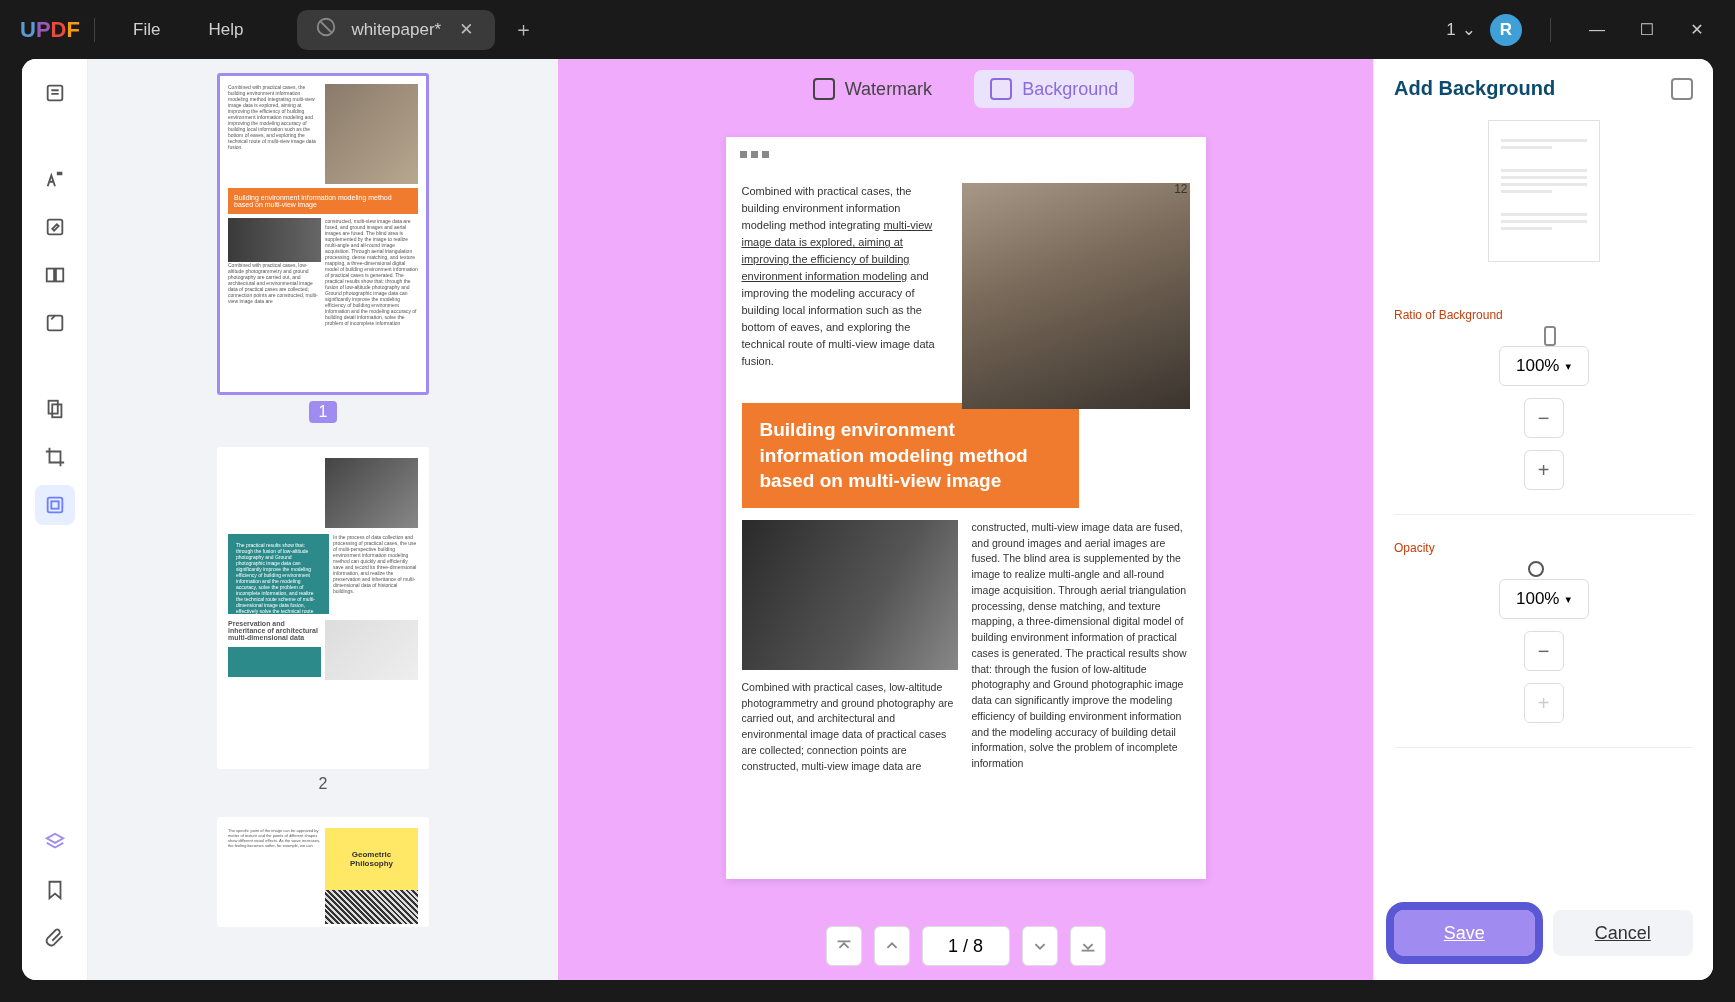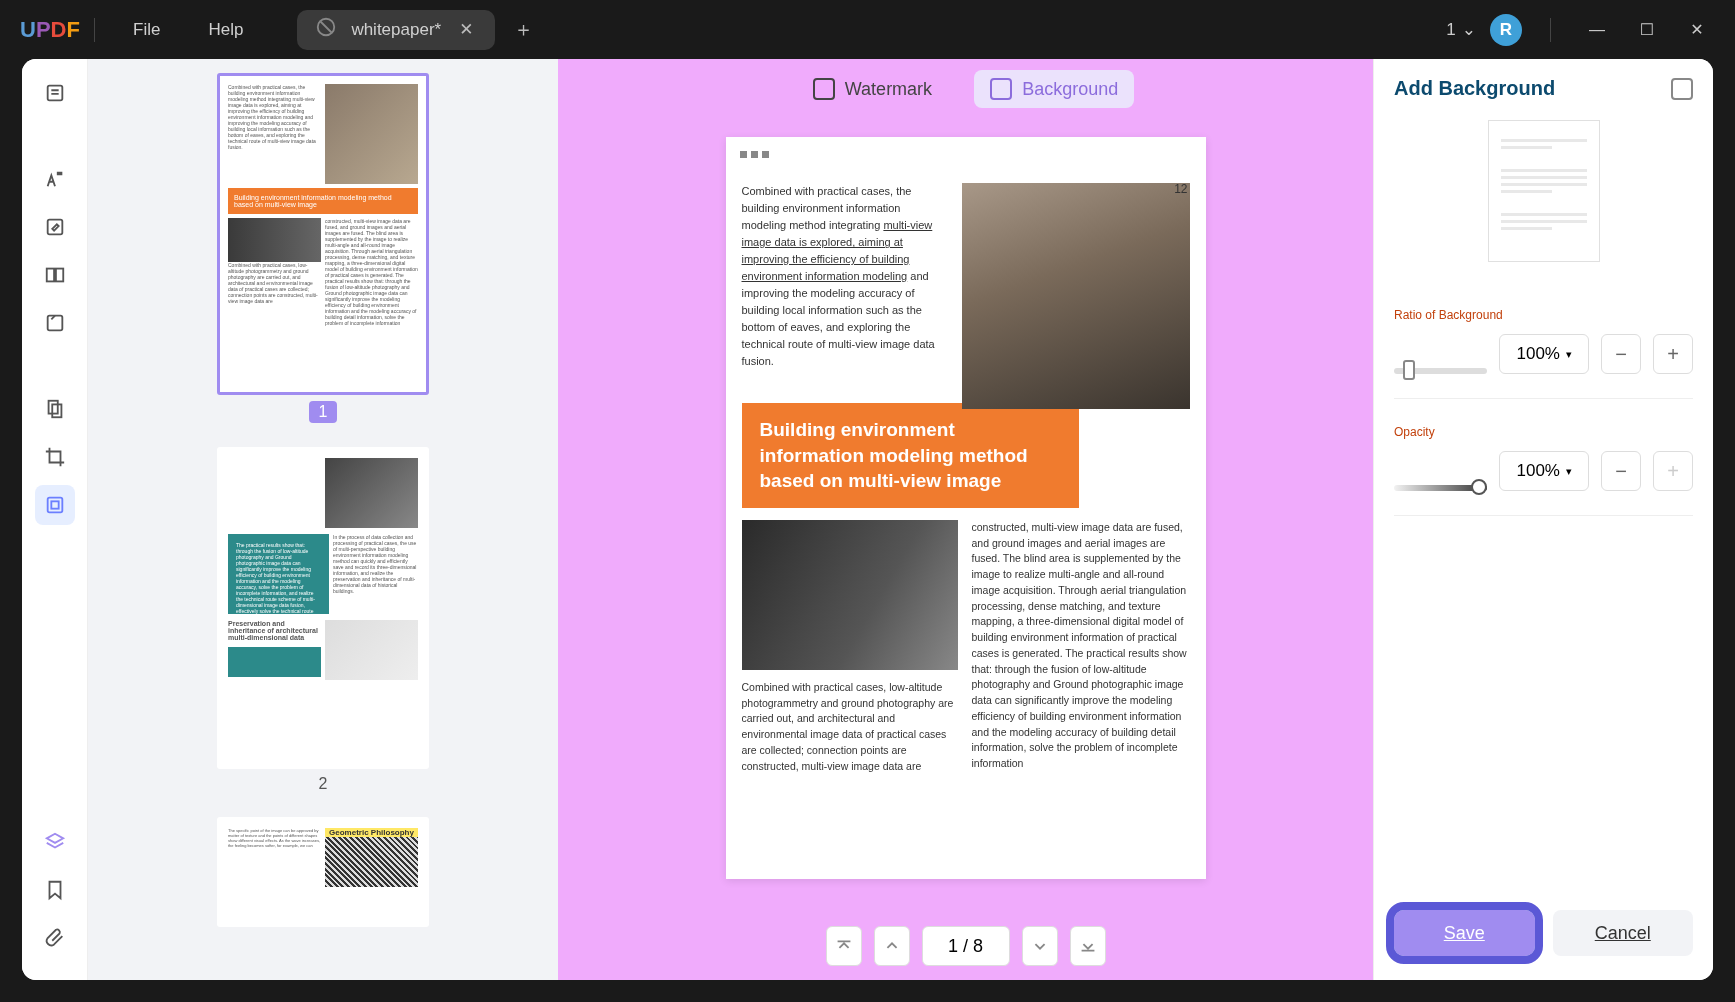--- a/index.html
+++ b/index.html
@@ -31,21 +31,21 @@
 .vtoolbar .spacer-bottom { height: 14px; }
 
 
 .thumbs { width: 470px; background: #f2f3f6; padding: 14px 0; overflow: hidden; display: flex; flex-direction: column; align-items: center; }
 .thumb { width: 212px; height: 322px; background: #fff; border: 3px solid transparent; border-radius: 3px; margin-bottom: 6px; position: relative; overflow: hidden; padding: 8px; font-size: 5px; color: #555; }
 .thumb.selected { border-color: #a08cf0; }
 .thumb-num { font-size: 16px; color: #555; margin-bottom: 24px; }
 .thumb-num.sel { background: #a08cf0; color: white; padding: 2px 10px; border-radius: 4px; }
 .thumb .orange { background: #f07b2e; color: white; padding: 6px; font-size: 7px; margin: 4px 0; }
 .thumb .teal { background: #2c8a8a; color: white; padding: 8px; font-size: 5px; }
-.thumb .yellow { background: #ffe866; color: #333; padding: 0; font-size: 8px; font-weight: bold; text-align: center; }
+.thumb .yellow { background: #ffe866; color: #333; padding: 22px; font-size: 8px; font-weight: bold; text-align: center; }
 .thumb .img-block { background: linear-gradient(135deg,#8a7a6a,#b8a890); height: 50px; }
 .thumb .img-block2 { background: linear-gradient(135deg,#444,#888); height: 50px; }
 .thumb .person { background: linear-gradient(90deg,#3a3a3a,#666); height: 44px; }
 .thumb-row { display: flex; gap: 4px; }
 .thumb-col { flex: 1; }
 
 
 .center { flex: 1; background: #f0abfc; display: flex; flex-direction: column; }
 .center-top { height: 60px; display: flex; align-items: center; justify-content: center; gap: 26px; }
 .seg { display: flex; align-items: center; gap: 10px; padding: 8px 16px; border-radius: 8px; font-size: 18px; color: #444; }
@@ -79,21 +79,21 @@
 .tabs3 { display: flex; background: #f2f3f6; border-radius: 8px; margin-top: 26px; }
 .tab3 { flex: 1; text-align: center; padding: 12px 0; font-size: 17px; color: #555; border-radius: 8px; }
 .tab3.active { background: #fff; color: #333; box-shadow: 0 0 0 1px #ddd; }
 .hl-purple { outline: 6px solid #9690f2; border-radius: 6px; }
 .preview-box { width: 112px; height: 142px; background: #fff; border: 1px solid #e0e0e0; margin: 20px auto; padding: 14px 12px; }
 .preview-box .line { height: 3px; background: #e8e8e8; margin: 4px 0; }
 .preview-box .line.short { width: 60%; }
 .file-row { display: flex; align-items: center; border: 6px solid #9690f2; border-radius: 10px; padding: 14px 12px; margin-top: 6px; gap: 8px; color: #9a9a9a; font-size: 17px; }
 .file-row .browse { margin-left: auto; color: #888; letter-spacing: 2px; }
 .label { font-size: 12px; color: #c2410c; margin-top: 26px; }
-.slider-row { display: flex; align-items: flex-end; gap: 12px; margin-top: 12px; }
+.slider-row { display: flex; align-items: center; gap: 12px; margin-top: 12px; flex-direction: column; }
 .slider { flex: 1; height: 6px; background: #ddd; border-radius: 3px; position: relative; }
 .slider.grad { background: linear-gradient(90deg, rgba(0,0,0,0.05), #333); }
 .slider .knob { position: absolute; width: 12px; height: 20px; background: #fff; border: 2px solid #888; border-radius: 3px; top: -8px; left: 10%; }
 .slider .knob.right { left: auto; right: 0; border-radius: 10px; width: 16px; height: 16px; top: -6px; border-color: #555; }
 .valbox { width: 90px; height: 40px; border: 1px solid #ddd; border-radius: 6px; display: flex; align-items: center; justify-content: center; font-size: 17px; gap: 6px; }
 .sqbtn { width: 40px; height: 40px; border: 1px solid #ddd; border-radius: 6px; display: flex; align-items: center; justify-content: center; color: #666; font-size: 20px; }
 .sqbtn.dis { color: #ccc; }
 .rpanel hr { border: none; border-top: 1px solid #eee; margin-top: 24px; }
 .rpanel-buttons { margin-top: auto; display: flex; gap: 18px; padding-bottom: 6px; }
 .btn { flex: 1; height: 46px; border-radius: 8px; display: flex; align-items: center; justify-content: center; font-size: 18px; text-decoration: underline; }

